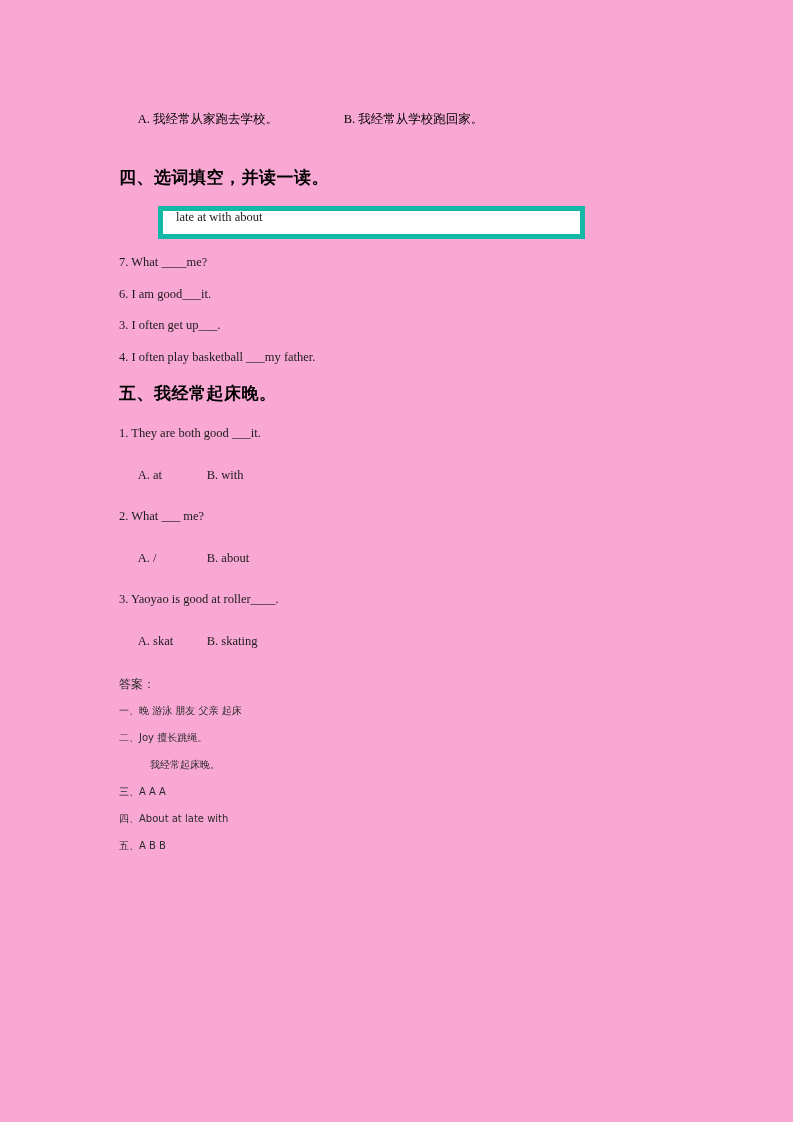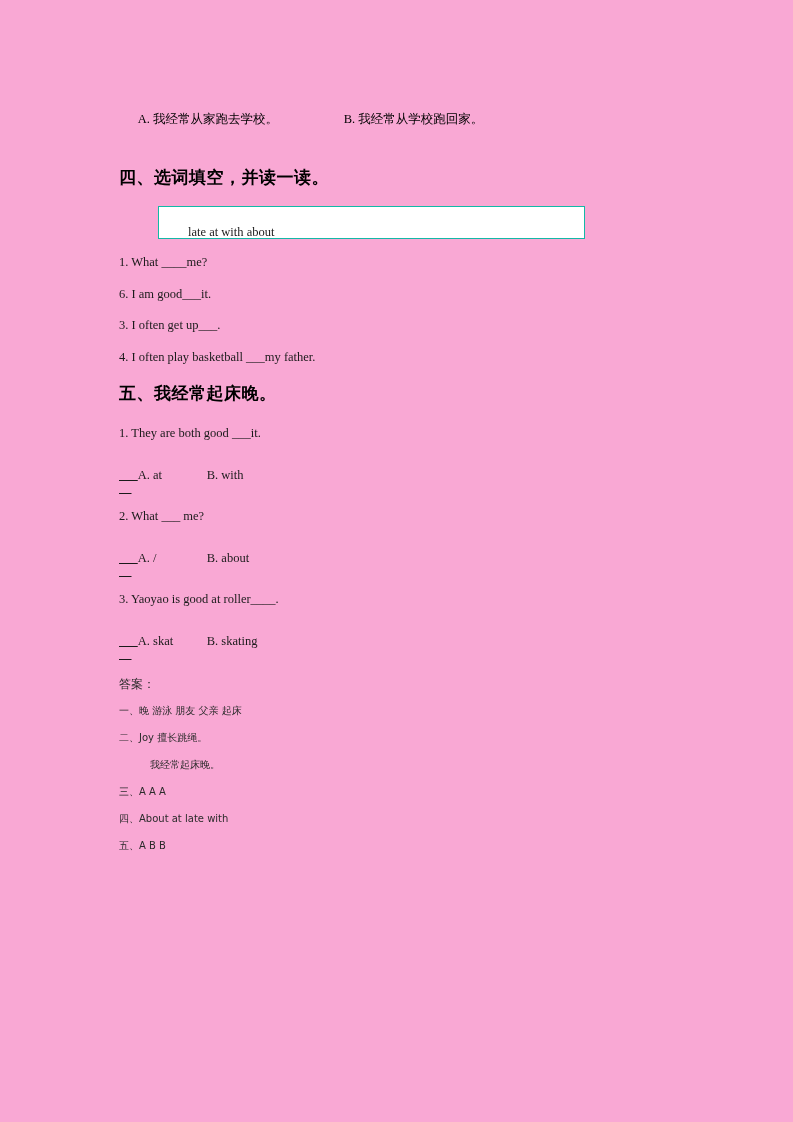--- a/index.html
+++ b/index.html
@@ -38,21 +38,20 @@
     white-space: pre;
   }
 
   
   .opt-row {
     display: block;
     font-size: 12.5px;
     line-height: 1;
     white-space: pre;
     color: #1a1a1a;
-    text-decoration: underline;
   }
   .opt-a { display: inline-block; }
   .opt-b { display: inline-block; }
 
   
   .cn-opt-row { margin-bottom: 26px; font-size: 12.5px; white-space: pre; }
   .cn-opt-row .opt-a { width: 206px; }
 
   
   .heading {
@@ -66,25 +65,25 @@
   }
   .heading-4 { margin-bottom: 20px; }
   .heading-5 { margin-top: 22px; margin-bottom: 25px; }
 
   
   .wordbank {
     box-sizing: border-box;
     margin-left: 39px;
     width: 427px;
     height: 33px;
-    border: 1px solid #14b8a6;
+    border: 5px solid #14b8a6;
     background: #ffffff;
     display: flex;
-    align-items: flex-end;
-    padding-left: 29px;
+    align-items: flex-start;
+    padding-left: 13px;
     margin-bottom: 17px;
   }
   .wordbank-text {
     font-size: 12.5px;
     line-height: 1;
     color: #1a1a1a;
     white-space: pre;
   }
 
   
@@ -119,21 +118,21 @@
     <div class="cn-opt-row">
       <span class="opt-a">A. 我经常从家跑去学校。</span><span class="opt-b">B. 我经常从学校跑回家。</span>
     </div>
 
     <div class="heading heading-4">四、选词填空，并读一读。</div>
 
     <div class="wordbank">
       <span class="wordbank-text">late at with about</span>
     </div>
 
-    <div class="line q">1. What ____me?</div>
+    <div class="line q">7. What ____me?</div>
     <div class="line q">6. I am good___it.</div>
     <div class="line q">3. I often get up___.</div>
     <div class="line q-last">4. I often play basketball ___my father.</div>
 
     <div class="heading heading-5">五、我经常起床晚。</div>
 
     <div class="line mc-q">1. They are both good ___it.</div>
     <div class="opt-row mc-opts">
       <span class="opt-a">A. at</span><span class="opt-b">B. with</span>
     </div>

